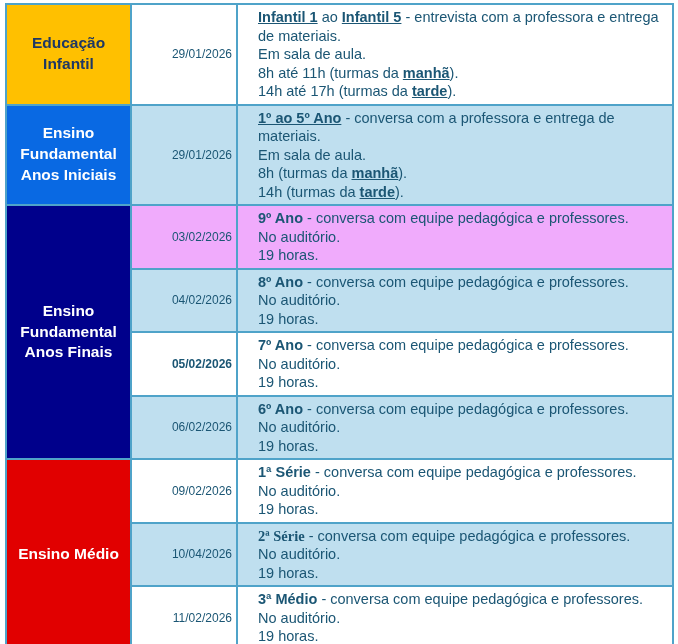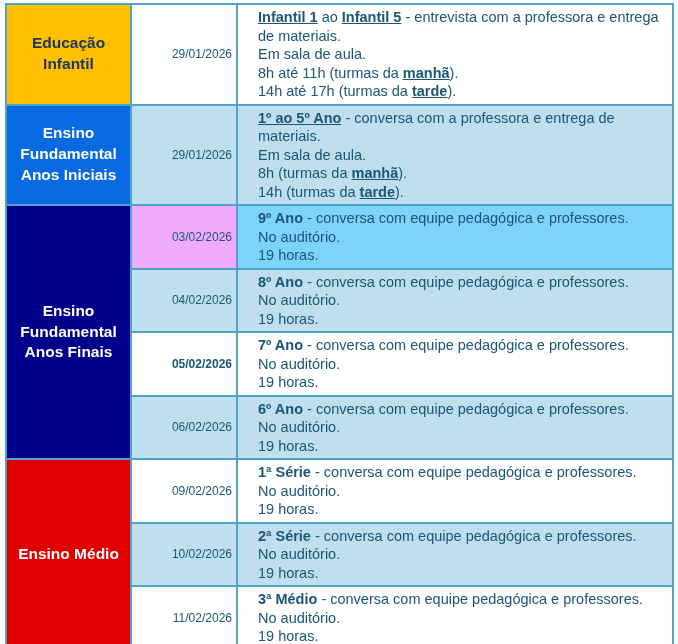--- a/index.html
+++ b/index.html
@@ -79,21 +79,21 @@
           <td class="desc" style="background: rgb(191, 223, 239);">
             <p><span style="font-weight: 700; text-decoration: underline;">1º ao 5º Ano</span><span> - conversa com a professora e entrega de materiais.</span></p>
             <p><span>Em sala de aula.</span></p>
             <p><span>8h (turmas da </span><span style="font-weight: 700; text-decoration: underline;">manhã</span><span>).</span></p>
             <p><span>14h (turmas da </span><span style="font-weight: 700; text-decoration: underline;">tarde</span><span>).</span></p>
           </td>
         </tr>
         <tr>
           <td class="cat" rowspan="4" style="background: rgb(0, 0, 139); color: rgb(255, 255, 255); margin-top: 40px;">Ensino Fundamental Anos Finais</td>
           <td class="date" style="background: #f0abfc;">03/02/2026</td>
-          <td class="desc" style="background: #7dd3fc;">
+          <td class="desc" style="background: #f0abfc;">
             <p><span style="font-weight: 700;">9º Ano</span><span> - conversa com equipe pedagógica e professores.</span></p>
             <p><span>No auditório.</span></p>
             <p><span>19 horas.</span></p>
           </td>
         </tr>
         <tr>
           <td class="date" style="background: rgb(191, 223, 239);">04/02/2026</td>
           <td class="desc" style="background: rgb(191, 223, 239);">
             <p><span style="font-weight: 700;">8º Ano</span><span> - conversa com equipe pedagógica e professores.</span></p>
             <p><span>No auditório.</span></p>
@@ -119,23 +119,23 @@
         <tr>
           <td class="cat" rowspan="3" style="background: rgb(225, 0, 0); color: rgb(255, 255, 255);">Ensino Médio</td>
           <td class="date" style="background: rgb(255, 255, 255);">09/02/2026</td>
           <td class="desc" style="background: rgb(255, 255, 255);">
             <p><span style="font-weight: 700;">1ª Série</span><span> - conversa com equipe pedagógica e professores.</span></p>
             <p><span>No auditório.</span></p>
             <p><span>19 horas.</span></p>
           </td>
         </tr>
         <tr>
-          <td class="date" style="background: rgb(191, 223, 239);">10/02/2026</td>
+          <td class="date" style="background: rgb(191, 223, 239);">10/04/2026</td>
           <td class="desc" style="background: rgb(191, 223, 239);">
-            <p><span style="font-weight: 700;">2ª Série</span><span> - conversa com equipe pedagógica e professores.</span></p>
+            <p><span style="font-weight: 700; font-family: Liberation Serif, serif;">2ª Série</span><span> - conversa com equipe pedagógica e professores.</span></p>
             <p><span>No auditório.</span></p>
             <p><span>19 horas.</span></p>
           </td>
         </tr>
         <tr>
           <td class="date" style="background: rgb(255, 255, 255);">11/02/2026</td>
           <td class="desc" style="background: rgb(255, 255, 255);">
             <p><span style="font-weight: 700;">3ª Médio</span><span> - conversa com equipe pedagógica e professores.</span></p>
             <p><span>No auditório.</span></p>
             <p><span>19 horas.</span></p>

